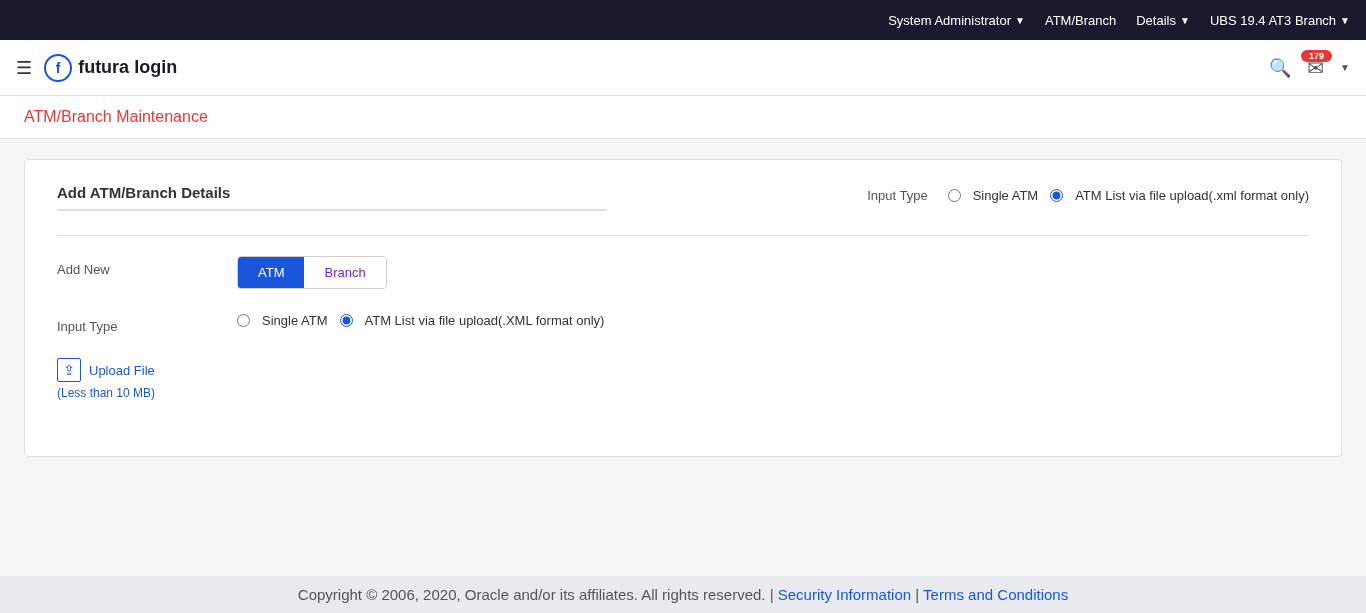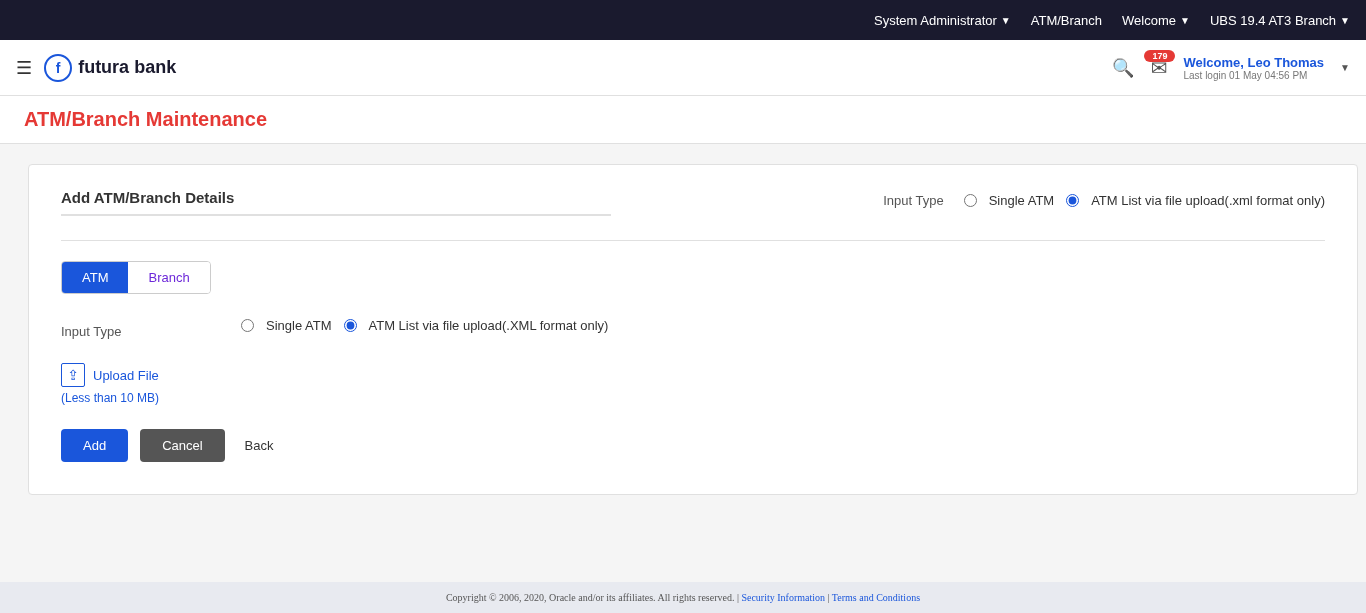--- a/index.html
+++ b/index.html
@@ -100,31 +100,30 @@
     }
     .user-chevron { font-size: 10px; color: #555; }
 
     
     .page-title-bar {
       background: #fff;
       padding: 12px 24px;
       border-bottom: 1px solid #e0e0e0;
     }
     .page-title {
-      font-size: 20px;
-      font-weight: 700;
+      font-size: 16px;
+      font-weight: 400;
       color: #1a1a2e;
     }
     .page-title span { color: #e53935; }
 
     
     .main-content {
       flex: 1;
-      padding: 20px 8px;
-      margin-left: 20px;
+      padding: 20px 24px;
     }
     .card {
       background: #fff;
       border: 1px solid #e0e0e0;
       border-radius: 4px;
       padding: 24px 32px 32px;
     }
 
     
     .card-top-row {
@@ -265,23 +264,22 @@
       padding: 9px 8px;
       font-size: 13px;
       cursor: pointer;
     }
 
     
     .footer {
       background: #e8eaf0;
       text-align: center;
       padding: 10px;
-      font-size: 10px;
+      font-size: 15px;
       color: #555;
-      font-family: Liberation Serif, serif;
     }
     .footer a {
       color: #1a56db;
       text-decoration: none;
     }
     .divider-line {
       border: none;
       border-top: 1px solid #e0e0e0;
       margin: 0 0 20px 0;
     }
@@ -291,46 +289,42 @@
 
 <div class="top-bar">
   <div class="top-bar-item">
     <span>System Administrator</span>
     <span class="chevron">▼</span>
   </div>
   <div class="top-bar-item">
     <span>ATM/Branch</span>
   </div>
   <div class="top-bar-item">
-    <span>Welcome</span>
+    <span>Details</span>
     <span class="chevron">▼</span>
   </div>
   <div class="top-bar-item">
     <span>UBS 19.4 AT3 Branch</span>
     <span class="chevron">▼</span>
   </div>
 </div>
 
 <div class="header">
   <div class="header-left">
     <span class="hamburger">☰</span>
     <div class="logo">
       <div class="logo-icon">f</div>
-      <span>futura bank</span>
+      <span>futura login</span>
     </div>
   </div>
   <div class="header-right">
     <span class="search-icon">🔍</span>
     <div class="mail-wrapper">
       <span class="mail-icon">✉</span>
       <span class="badge">179</span>
-    </div>
-    <div class="user-info">
-      <span class="welcome-text">Welcome, Leo Thomas</span>
-      <span class="last-login">Last login 01 May 04:56 PM</span>
     </div>
     <span class="user-chevron">▼</span>
   </div>
 </div>
 
 <div class="page-title-bar">
   <div class="page-title">
     <span>ATM/Branch</span><span style="color:#e53935;"> Maintenance</span>
   </div>
 </div>
@@ -349,20 +343,21 @@
         <label class="radio-option">
           <input type="radio" name="top_input_type" value="list" checked="" style="">
           <span>ATM List via file upload(.xml format only)</span>
         </label>
       </div>
     </div>
 
     <hr class="divider-line">
 
     <div class="form-row">
+      <div class="form-label">Add New</div>
       <div class="form-control">
         <div class="toggle-group">
           <button class="toggle-btn active">ATM</button>
           <button class="toggle-btn">Branch</button>
         </div>
       </div>
     </div>
 
     <div class="form-row">
       <div class="form-label">Input Type</div>
@@ -381,25 +376,20 @@
     <div class="form-row">
       <div class="upload-area">
         <div class="upload-btn-row">
           <div class="upload-icon">⇪</div>
           <span>Upload File</span>
         </div>
         <span class="upload-hint">(Less than 10 MB)</span>
       </div>
     </div>
 
-    <div class="action-row">
-      <button class="btn-add">Add</button>
-      <button class="btn-cancel">Cancel</button>
-      <button class="btn-back">Back</button>
-    </div>
 
   </div>
 </div>
 
 <div class="footer">
   <span>Copyright © 2006, 2020, Oracle and/or its affiliates. All rights reserved. |</span>
   <a href="#">Security Information</a>
   <span>|</span>
   <a href="#">Terms and Conditions</a>
 </div>

